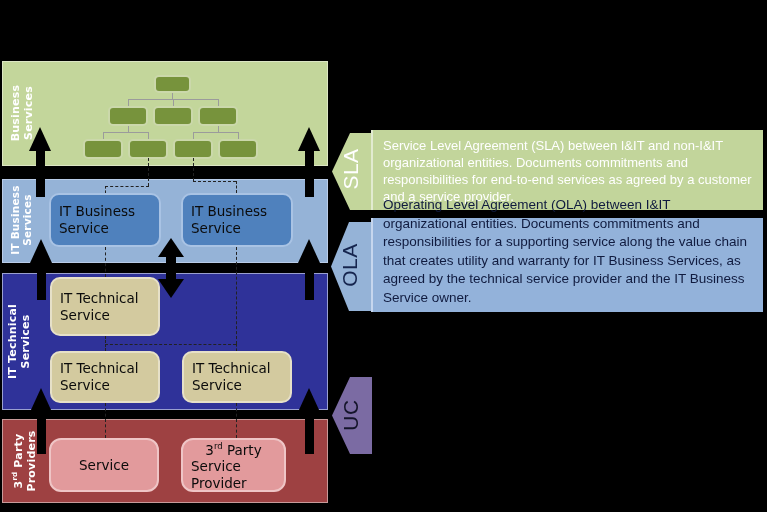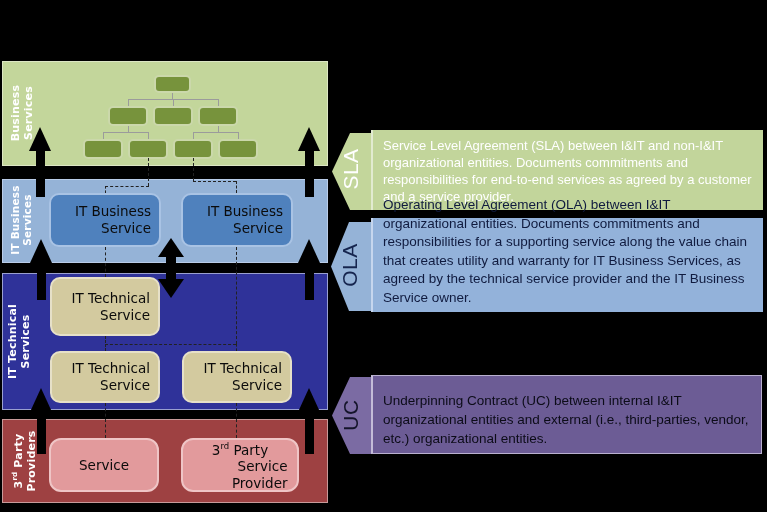--- a/index.html
+++ b/index.html
@@ -12,21 +12,21 @@
   .band-ittech{top:273px;height:137px;background:#2f3299;border:1px solid #9aa0d0;}
   .band-3rd{top:419px;height:84px;background:#9e4142;border:1px solid #c79a9a;}
   
   .vlabel{position:absolute;transform:rotate(-90deg);transform-origin:left top;
           color:#fff;font-weight:bold;text-align:center;white-space:pre-line;
           font-size:11px;line-height:13px;letter-spacing:.2px;}
   .vlabel sup{font-size:7px;}
   
   .obox{position:absolute;background:#77933c;border:2px solid #cbd8ab;border-radius:5px;box-sizing:border-box;}
   .nodebox{position:absolute;border-radius:10px;box-sizing:border-box;display:flex;
-           align-items:center;justify-content:center;text-align:right;
+           align-items:center;justify-content:center;text-align:left;
            color:#0b0b0b;font-size:13.5px;line-height:17px;padding:2px 8px;}
   .bluebox{background:#4f81bd;border:2px solid #a9c3e4;}
   .tanbox{background:#d3ca9f;border:2px solid #e6e0c8;}
   .pinkbox{background:#e29a9c;border:2px solid #efc5c6;border-radius:12px;}
   .pinkbox sup{font-size:8.5px;}
   
   .solidline{position:absolute;background:#9b9b9b;}
   .dashv{position:absolute;width:0;border-left:1px dashed #222;}
   .dashh{position:absolute;height:0;border-top:1px dashed #222;}
   
@@ -96,21 +96,21 @@
   <div class="solidline" style="left:238px;top:132px;width:1px;height:7px;"></div>
 
   <div class="nodebox bluebox" style="left:49px;top:193px;width:112px;height:54px;">IT Business Service</div>
   <div class="nodebox bluebox" style="left:181px;top:193px;width:112px;height:54px;">IT Business Service</div>
 
   <div class="nodebox tanbox" style="left:50px;top:277px;width:110px;height:59px;">IT Technical Service</div>
   <div class="nodebox tanbox" style="left:50px;top:351px;width:110px;height:52px;">IT Technical Service</div>
   <div class="nodebox tanbox" style="left:182px;top:351px;width:110px;height:52px;">IT Technical Service</div>
 
   <div class="nodebox pinkbox" style="left:49px;top:438px;width:110px;height:54px;">Service</div>
-  <div class="nodebox pinkbox" style="left:181px;top:438px;width:118px;height:54px;flex-direction:column;">
+  <div class="nodebox pinkbox" style="left:181px;top:438px;width:105px;height:54px;flex-direction:column;">
       <span><span>3</span><sup>rd</sup><span> Party</span></span>
       <span style="display:block;max-width:95px;">Service Provider</span>
     </div>
 
   <div class="dashv" style="left:148px;top:158px;height:28px;"></div>
   <div class="dashh" style="left:105px;top:186px;width:44px;"></div>
   <div class="dashv" style="left:105px;top:186px;height:7px;"></div>
   <div class="dashv" style="left:193px;top:158px;height:23px;"></div>
   <div class="dashh" style="left:193px;top:181px;width:43px;"></div>
   <div class="dashv" style="left:236px;top:181px;height:12px;"></div>
@@ -160,17 +160,14 @@
   </div>
 
   <div class="chev chev-ola"></div>
   <div class="rlabel" style="left:338px;top:297px;width:64px;color:#16254e;">OLA</div>
   <div class="callout co-ola">
     <p>Operating Level Agreement (OLA) between I&amp;IT organizational entities. Documents commitments and responsibilities for a supporting service along the value chain that creates utility and warranty for IT Business Services, as agreed by the technical service provider and the IT Business Service owner.</p>
   </div>
 
   <div class="chev chev-uc"></div>
   <div class="rlabel" style="left:339px;top:445px;width:60px;color:#14142a;">UC</div>
-  <div class="callout co-uc">
-    <p>Underpinning Contract (UC) between internal I&amp;IT organizational entities and external (i.e., third-parties, vendor, etc.) organizational entities.</p>
-  </div>
 
 </div>
 
 </body></html>

